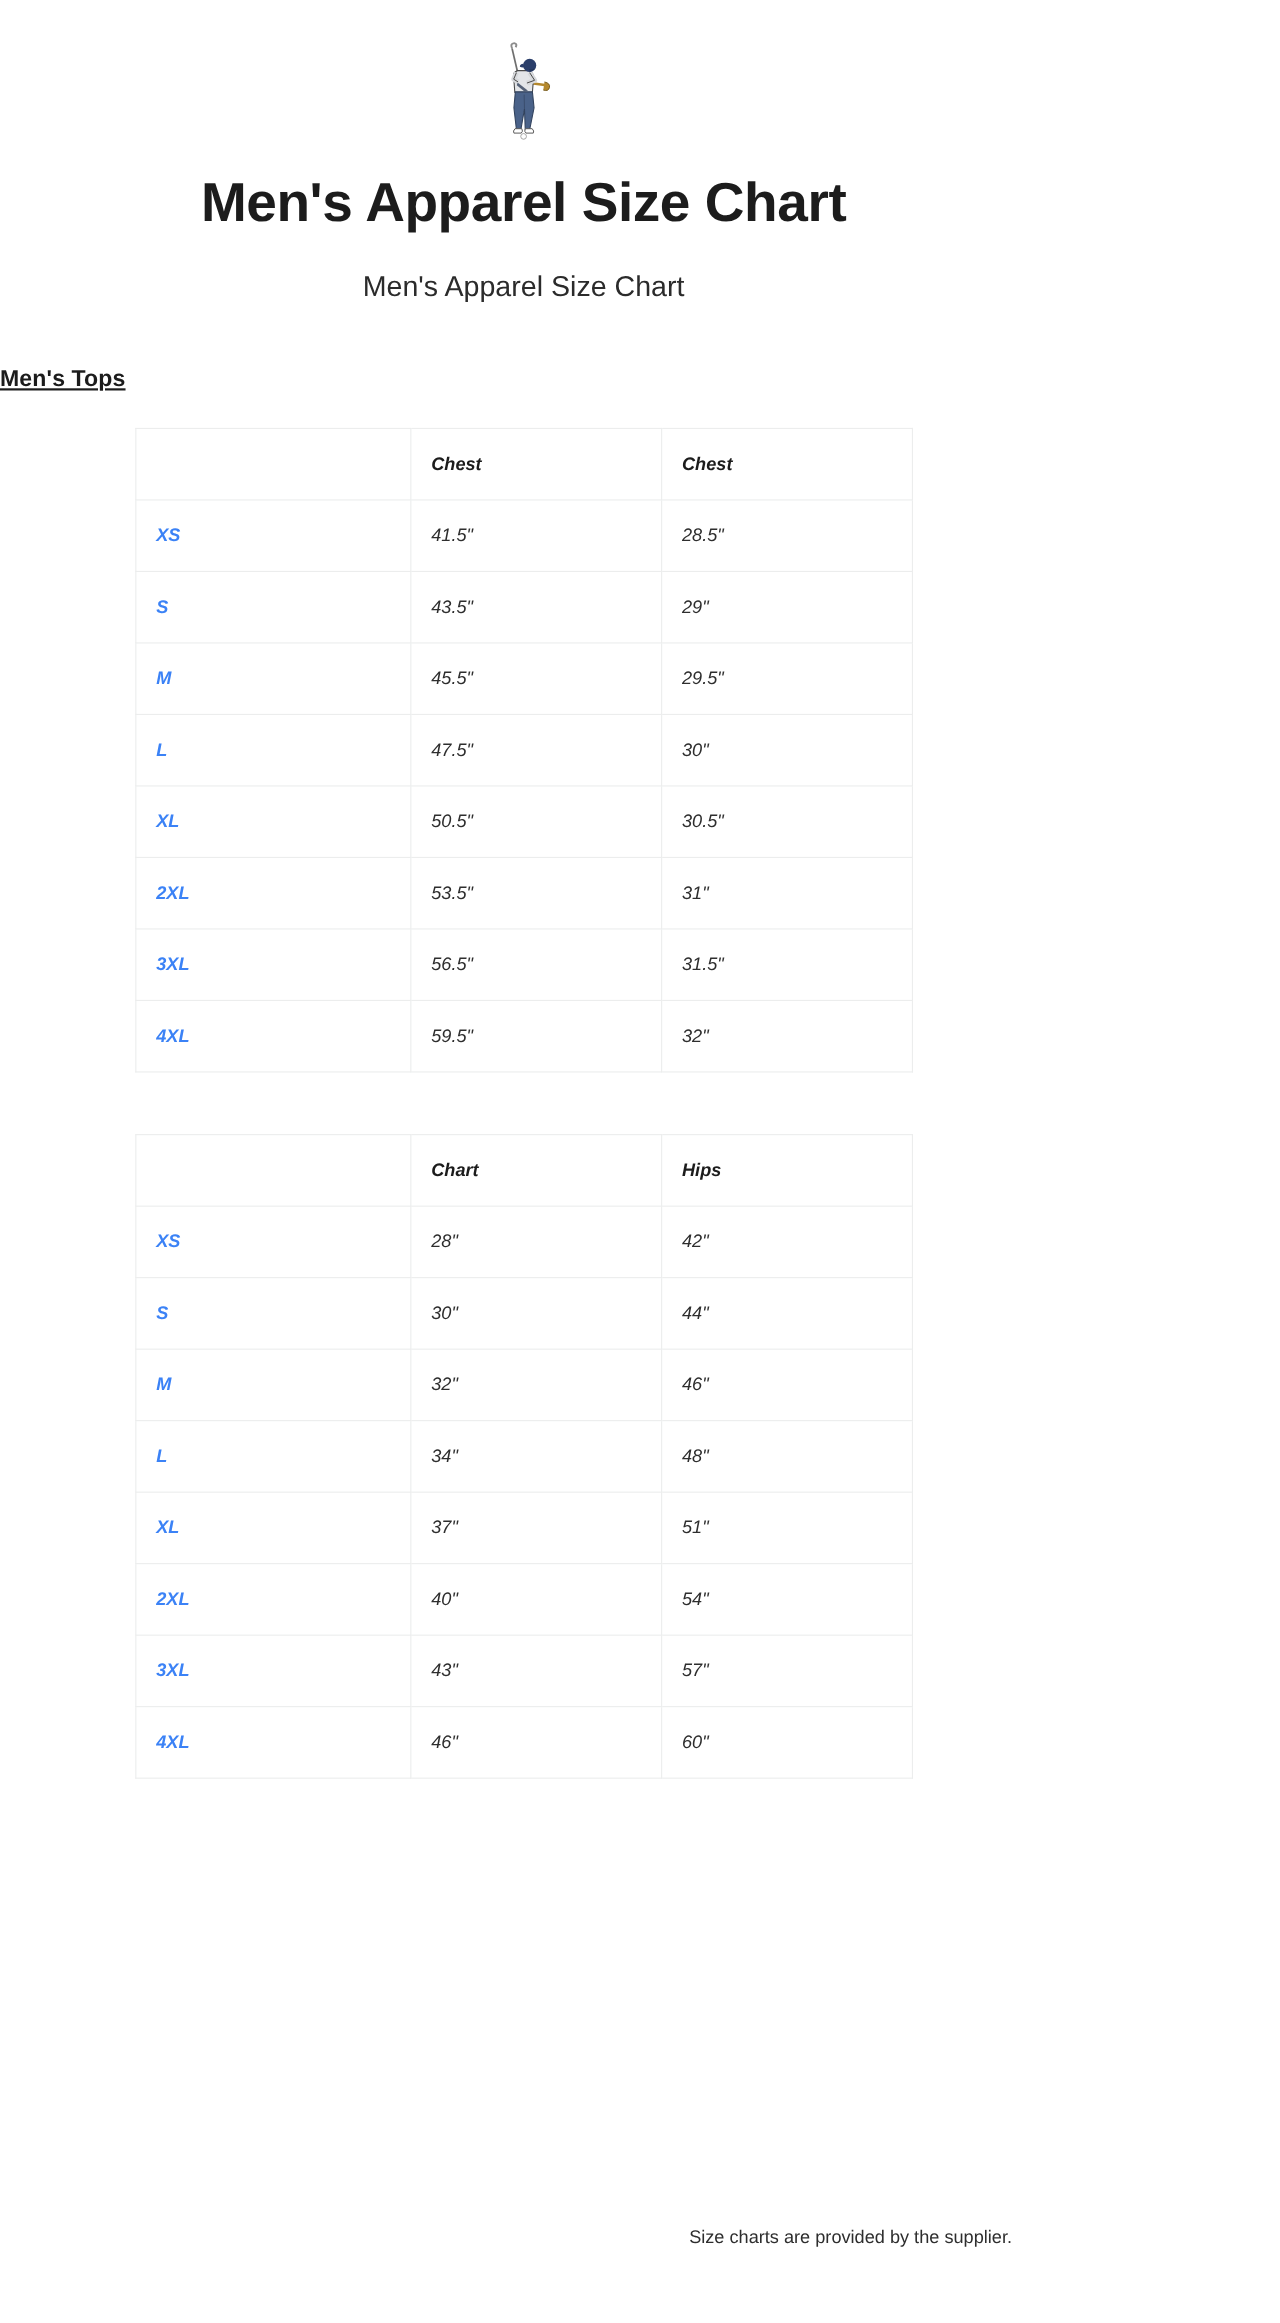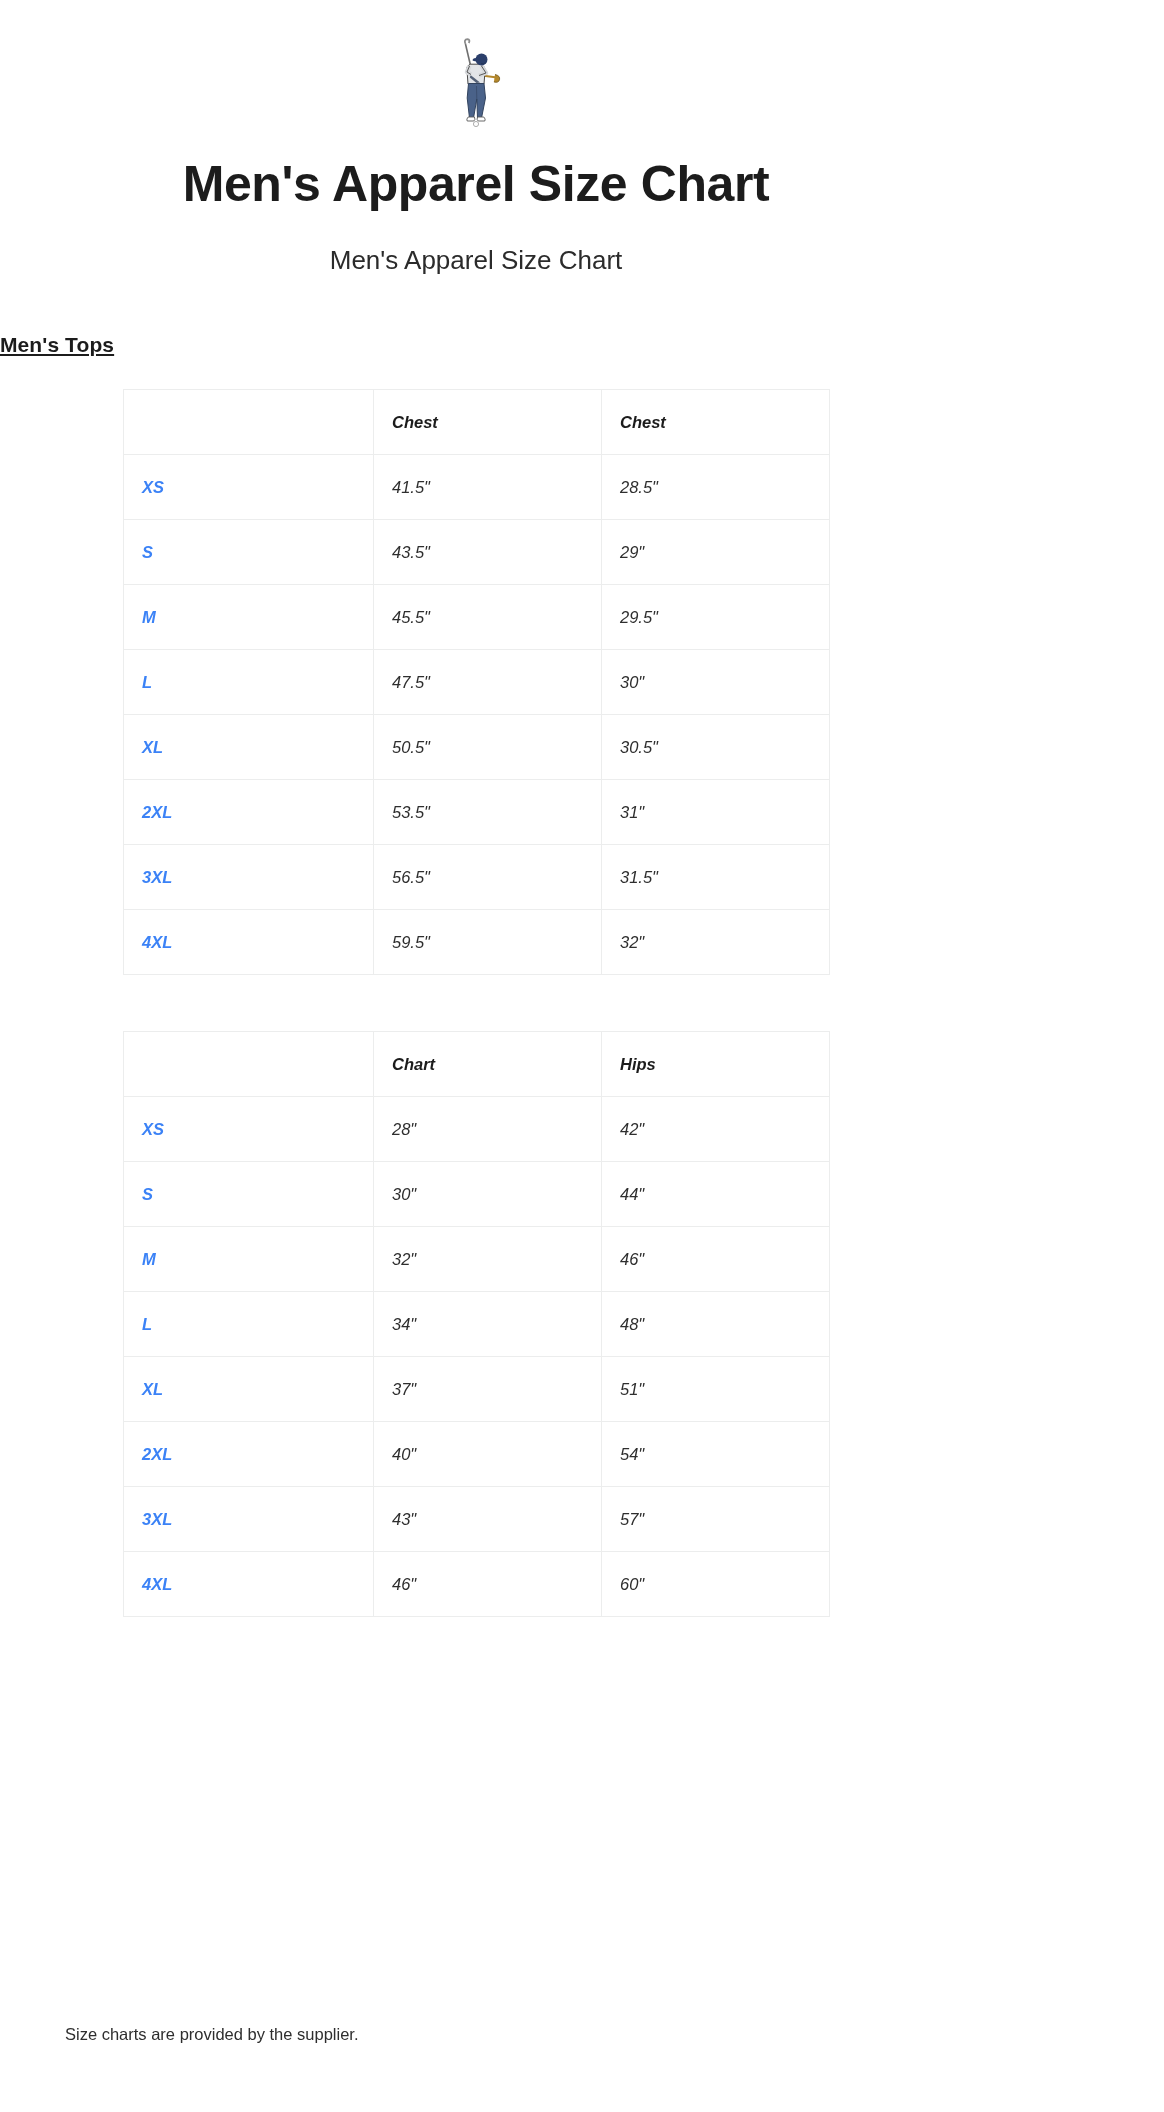--- a/index.html
+++ b/index.html
@@ -106,21 +106,22 @@
     font-weight: 700;
     color: #3b82f6;
   }
 
   
   .footer-note {
     position: absolute;
     left: 0;
     right: 0;
     bottom: 64px;
-    padding: 0 65px;
+    padding: 0 32px;
+    text-align: right;
   }
   .footer-line {
     font-size: 16.5px;
     line-height: 27px;
     color: #2e2e2e;
   }
 
   .spacer-bottom { height: 230px; }
 </style>
 </head>

